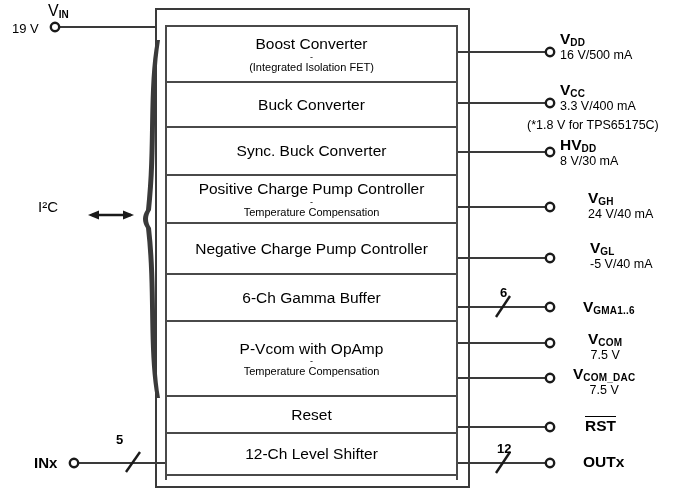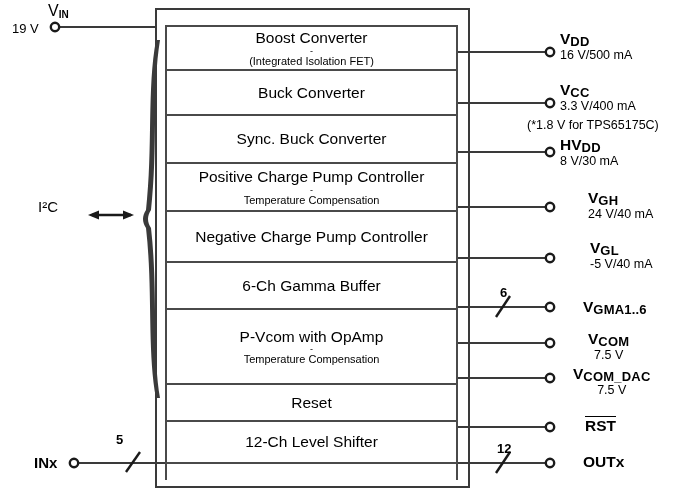--- a/index.html
+++ b/index.html
@@ -26,21 +26,21 @@
   .brace{position:absolute;left:140px;top:38px;width:22px;height:362px;}
 
   
   .lbl{position:absolute;white-space:nowrap;}
   .vin-name{font-size:16px;margin-left:36px;}
   .vin-name sub{font-size:10px;font-weight:bold;vertical-align:baseline;position:relative;top:2px;}
   .vin-val{font-size:13px;}
   .i2c{font-size:15px;text-align:center;line-height:1.25;}
   .inx{font-size:15px;font-weight:bold;}
   .pin-name{font-size:15.5px;font-weight:bold;}
-  .pin-name sub{font-size:13px;font-weight:bold;vertical-align:baseline;position:relative;top:2px;letter-spacing:0.2px;}
+  .pin-name sub{font-size:10px;font-weight:bold;vertical-align:baseline;position:relative;top:2px;letter-spacing:0.2px;}
   .pin-val{font-size:12.5px;font-weight:normal;}
   .pin-note{font-size:12.5px;font-weight:normal;}
   .busnum{font-size:13px;font-weight:bold;}
   .ovl{display:inline-block;border-top:1.7px solid #000;padding-top:0px;line-height:1.12;}
 </style>
 </head>
 <body>
 
 <div class="stage">
 
@@ -90,21 +90,21 @@
 
   <div class="outer-frame"></div>
 
   <svg class="brace" viewBox="0 0 22 362" preserveAspectRatio="none">
     <path d="M16 2 C7 50, 13 110, 6 172 C2 178, 2 184, 6 190 C13 252, 7 312, 16 360
              L20 360 C12 312, 18 252, 11 190 C7 184, 7 178, 11 172 C18 110, 12 50, 20 2 Z" fill="#3a3a3a"></path>
   </svg>
 
   <div class="block-stack">
 
-    <div class="blk" style="height:44px">
+    <div class="blk" style="height:56px">
       <div class="main">Boost Converter</div>
       <div class="dash">-</div>
       <div class="sub">(Integrated Isolation FET)</div>
     </div>
 
     <div class="blk" style="height:45px">
       <div class="main">Buck Converter</div>
     </div>
 
     <div class="blk" style="height:48px">

